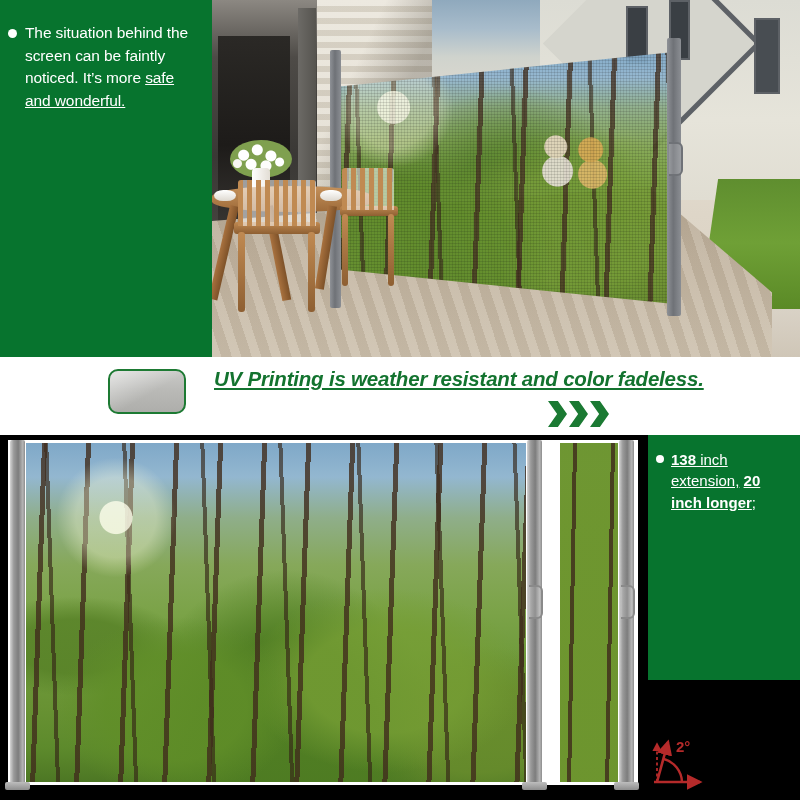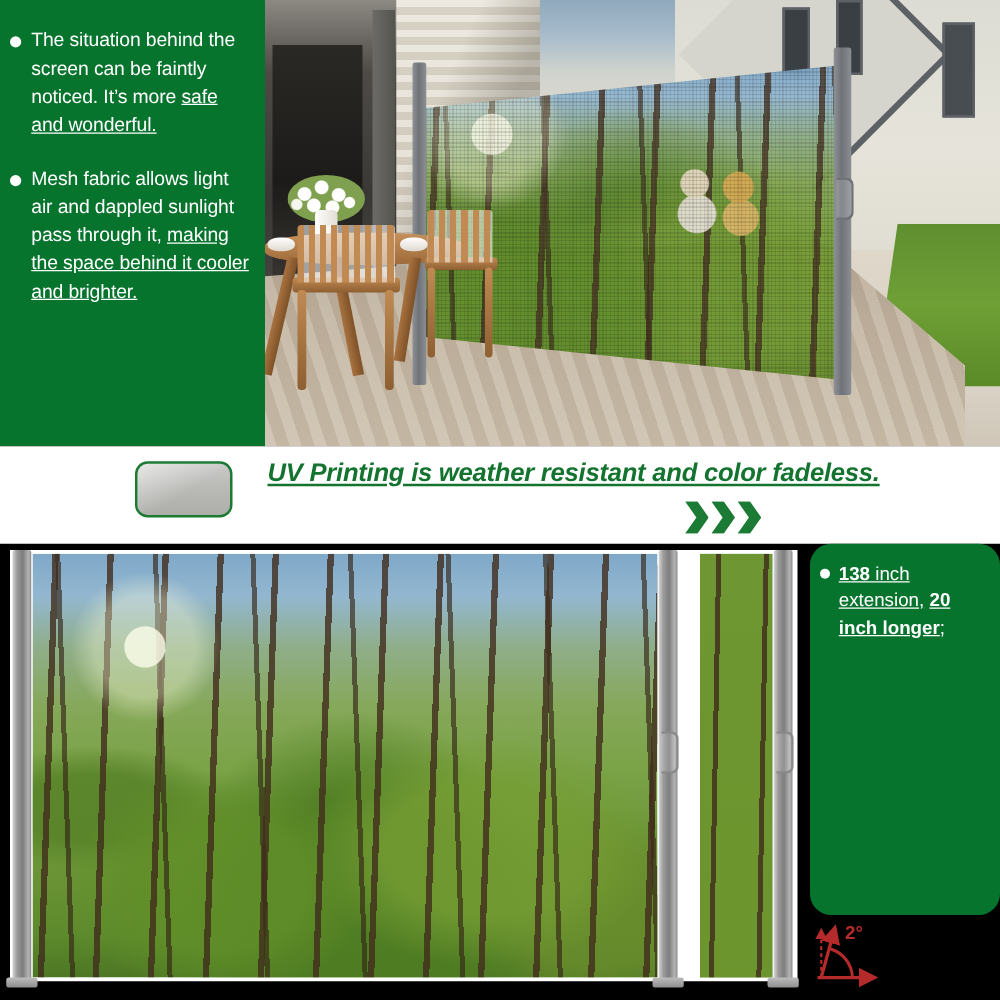--- a/index.html
+++ b/index.html
@@ -338,25 +338,24 @@
   .panel-fabric {
     position: absolute; top: 3px; height: 339px;
     overflow: hidden;
     box-shadow: 0 0 0 1px rgba(255,255,255,0.4);
   }
 
   
   #spec-panel {
     position: absolute;
     left: 648px; top: 435px;
-    width: 152px; height: 297px;
+    width: 152px; height: 245px;
     background: #07742e;
     box-sizing: border-box;
     padding: 14px 8px 10px 8px;
-    border-radius: 17px;
   }
   .spec-row { display: flex; align-items: flex-start; margin-bottom: 16px; }
   .spec-dot {
     flex: 0 0 auto;
     width: 8px; height: 8px; border-radius: 50%;
     background: #ffffff; margin-top: 6px; margin-right: 7px;
   }
   .spec-text {
     color: #ffffff;
     font-size: 15px;
@@ -385,24 +384,20 @@
 
   <div id="top-section">
 
     <div id="feature-panel">
 
       <div class="bullet-row">
         <span class="bullet-dot"></span>
         <span class="bullet-text"><span>The situation behind the screen can be faintly noticed. It’s more </span><span class="u">safe and wonderful.</span></span>
       </div>
 
-      <div class="bullet-row">
-        <span class="bullet-dot"></span>
-        <span class="bullet-text"><span> Mesh fabric allows light air and dappled sunlight pass through it, </span><span class="u">making the space behind it cooler and brighter.</span></span>
-      </div>
 
     </div>
 
     <div id="patio-photo">
       <div class="pp-sky"></div>
       <div class="pp-house"></div>
       <div class="pp-gable"></div>
       <div class="pp-window pp-w1"></div>
       <div class="pp-window pp-w2"></div>
       <div class="pp-window pp-w3"></div>

